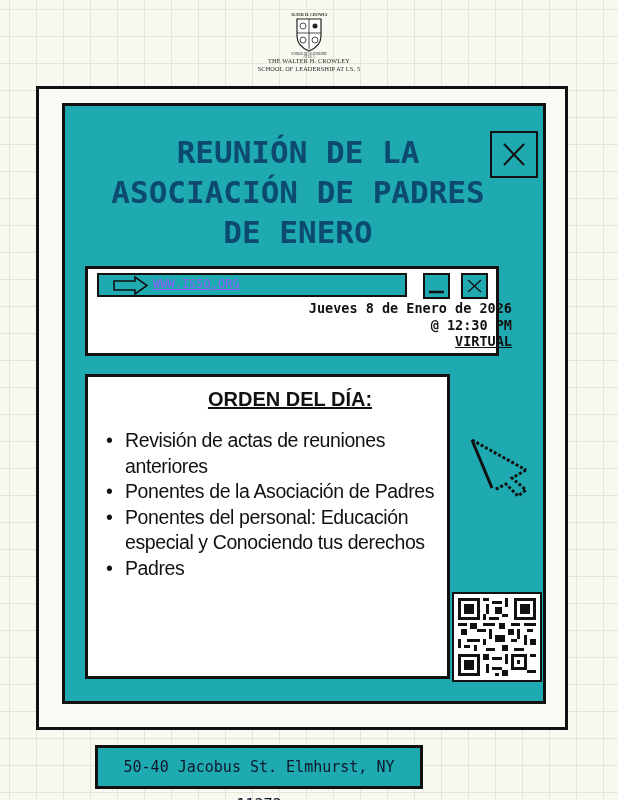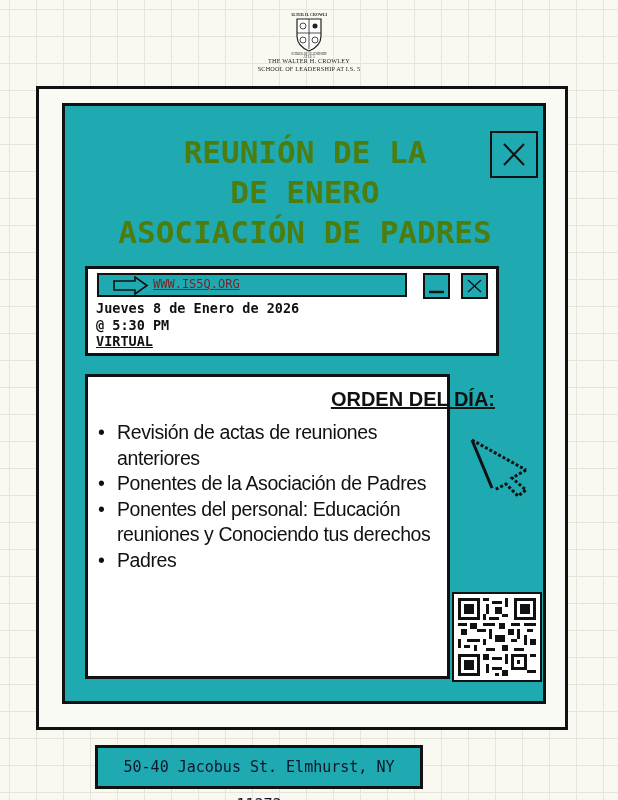--- a/index.html
+++ b/index.html
@@ -15,41 +15,41 @@
   }
   .abs { position:absolute; box-sizing:border-box; }
   .logo-crest { left:291px; top:12px; width:36px; height:46px; }
   .logo-text {
     left:220px; top:57px; width:178px; text-align:center;
     font-family:"Liberation Serif", serif; font-size:6.2px; line-height:8px; color:#222; letter-spacing:0.2px;
   }
   .outer-frame { left:36px; top:86px; width:532px; height:644px; border:3px solid #111; background:#fafaf4; }
   .teal-panel { left:62px; top:103px; width:484px; height:601px; background:#1faab2; border:3px solid #111; }
   .title {
-    left:74px; top:132px; width:462px; text-align:center;
+    left:67px; top:132px; width:462px; text-align:center;
     font-family:"DejaVu Sans Mono", monospace; font-weight:bold; font-size:31px; line-height:40px;
-    color:#4d7c0f; letter-spacing:0px;
+    color:#0c4a6e; letter-spacing:0px;
   }
   .title-close { left:490px; top:131px; width:48px; height:47px; border:2px solid #111; }
   .info-window { left:85px; top:266px; width:414px; height:90px; background:#fff; border:3px solid #111; }
   .url-bar { left:97px; top:273px; width:310px; height:24px; background:#1faab2; border:2px solid #111; }
-  .url-text { left:153px; top:277px; font-size:12px; color:#7f1d1d; text-decoration:underline; font-family:"DejaVu Sans Mono", monospace;text-align:right; }
+  .url-text { left:153px; top:277px; font-size:12px; color:#8b5cf6; text-decoration:underline; font-family:"DejaVu Sans Mono", monospace;text-align:right; }
   .win-btn { width:27px; height:26px; background:#1faab2; border:2px solid #111; }
   .info-text {
-    left:96px; top:300px; width:408px; text-align:left;
+    left:104px; top:300px; width:408px; text-align:right;
     font-family:"DejaVu Sans Mono", monospace; font-weight:bold; font-size:13.5px; line-height:16.5px; color:#111;
   }
   .info-text u { }
   .agenda-box { left:85px; top:374px; width:365px; height:305px; background:#fff; border:3px solid #111; }
   .agenda-title {
-    left:85px; top:388px; width:410px; text-align:right;
+    left:85px; top:388px; width:410px; text-align:center;
     font-family:"Liberation Sans", sans-serif; font-weight:bold; font-size:20px; color:#111; text-decoration:underline;
   }
   .agenda-list {
-    left:96px; top:420px; width:352px; margin:0; padding:0; list-style:none;
+    left:96px; top:420px; width:352px; margin:8px; padding:0; list-style:none;
     font-family:"Liberation Sans", sans-serif; font-size:19.5px; line-height:25.5px; color:#111; letter-spacing:-0.4px;
   }
   .agenda-list li { position:relative; padding-left:21px; }
   .agenda-list li::before { content:"•"; position:absolute; left:2px; top:0; }
   .cursor { left:466px; top:434px; width:72px; height:64px; }
   .qr { left:452px; top:592px; width:90px; height:90px; background:#fff; border:2px solid #111; padding:4px; }
   .address-bar {
     left:95px; top:745px; width:328px; height:44px; background:#1faab2; border:3px solid #111;
     text-align:center; font-family:"DejaVu Sans Mono", monospace; font-size:15px; line-height:38px; color:#0f172a;
   }
@@ -74,22 +74,22 @@
 <div class="abs logo-text">
   <div>THE WALTER H. CROWLEY</div>
   <div>SCHOOL OF LEADERSHIP AT I.S. 5</div>
 </div>
 
 <div class="abs outer-frame"></div>
 <div class="abs teal-panel"></div>
 
 <div class="abs title">
   <div>REUNIÓN DE LA</div>
+  <div>ASOCIACIÓN DE PADRES</div>
   <div>DE ENERO</div>
-  <div>ASOCIACIÓN DE PADRES</div>
 </div>
 <div class="abs title-close">
   <svg width="44" height="43" viewBox="0 0 44 43">
     <line x1="12" y1="11" x2="32" y2="32" stroke="#111" stroke-width="2"></line>
     <line x1="32" y1="11" x2="12" y2="32" stroke="#111" stroke-width="2"></line>
   </svg>
 </div>
 
 <div class="abs info-window"></div>
 <div class="abs url-bar">
@@ -104,30 +104,30 @@
   </svg>
 </div>
 <div class="abs win-btn" style="left:461px;top:273px;">
   <svg width="23" height="22" viewBox="0 0 23 22">
     <line x1="5" y1="5" x2="18" y2="17" stroke="#111" stroke-width="1.3"></line>
     <line x1="18" y1="5" x2="5" y2="17" stroke="#111" stroke-width="1.3"></line>
   </svg>
 </div>
 <div class="abs info-text">
   <div>Jueves 8 de Enero de 2026</div>
-  <div>@ 5:30 PM</div>
+  <div>@ 12:30 PM</div>
   <div><u>VIRTUAL</u></div>
 </div>
 
 <div class="abs agenda-box"></div>
 <div class="abs agenda-title">ORDEN DEL DÍA:</div>
 <ul class="abs agenda-list">
   <li>Revisión de actas de reuniones anteriores</li>
   <li>Ponentes de la Asociación de Padres</li>
-  <li>Ponentes del personal: Educación reuniones y Conociendo tus derechos</li>
+  <li>Ponentes del personal: Educación especial y Conociendo tus derechos</li>
   <li>Padres</li>
 </ul>
 
 <div class="abs cursor">
   <svg width="72" height="64" viewBox="0 0 72 64">
     <path d="M6 6 L26 54" stroke="#111" stroke-width="3" fill="none"></path>
     <path d="M6 6 L60 36" stroke="#111" stroke-width="3" fill="none" stroke-dasharray="3 2"></path>
     <path d="M60 36 L46 44 L60 56 L52 62 L40 50 L28 56" stroke="#111" stroke-width="3" fill="none" stroke-dasharray="3 2"></path>
   </svg>
 </div>

